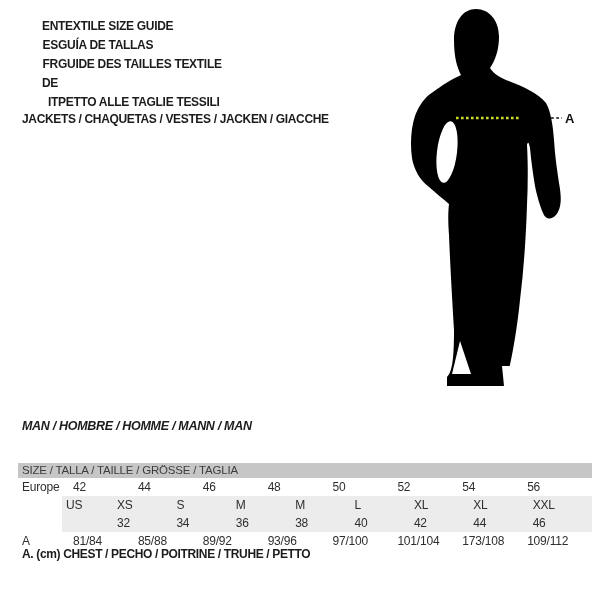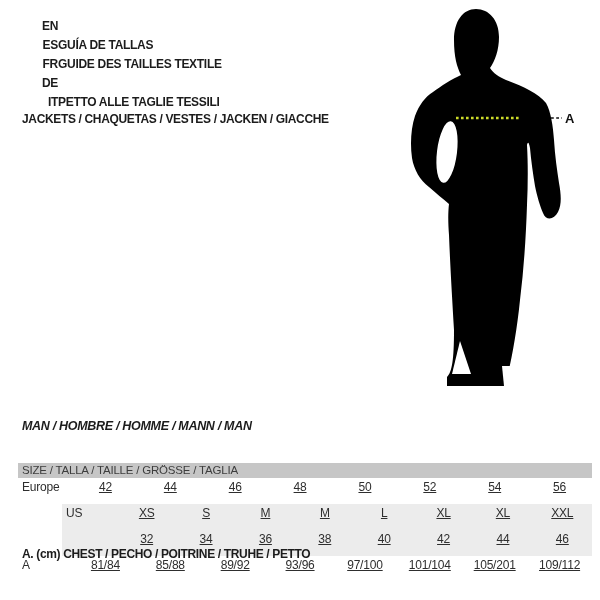--- a/index.html
+++ b/index.html
@@ -41,36 +41,37 @@
   .size-table{
     position:absolute;left:18px;top:447px;width:574px;
     font-size:12px;letter-spacing:-0.2px;color:#2e2e2e;
   }
   .thead{
     background:var(--header-bg);
     height:15px;line-height:15px;
     padding-left:4px;
     font-size:11.5px;color:#3d3d3d;margin-top:16px;
   }
-  .trow{display:flex;height:26px;line-height:18px;}
+  .trow{display:flex;height:18px;line-height:18px;}
   .trow.shade{background:var(--row-shade);margin-left:44px;}
   .tlabel{flex:0 0 55px;padding-left:4px;text-align:left;}
-  .tcell{flex:1 1 0;text-align:center;text-decoration:underline;}
+  .tcell{flex:1 1 0;}
   
   .footnote{
     position:absolute;left:22px;top:547px;
     font-size:12px;font-weight:bold;letter-spacing:-0.35px;line-height:14px;
   }
 </style>
 </head>
 <body>
 
 <div class="lang-block">
   <div class="lang-row">
     <span class="lang-code">EN</span>
+    <span class="lang-label">TEXTILE SIZE GUIDE</span>
   </div>
   <div class="lang-row">
     <span class="lang-code">ES</span>
     <span class="lang-label">GUÍA DE TALLAS</span>
   </div>
   <div class="lang-row">
     <span class="lang-code">FR</span>
     <span class="lang-label">GUIDE DES TAILLES TEXTILE</span>
   </div>
   <div class="lang-row">
@@ -169,18 +170,18 @@
   </div>
 
   <div class="trow">
     <span class="tlabel">A</span>
     <span class="tcell">81/84</span>
     <span class="tcell">85/88</span>
     <span class="tcell">89/92</span>
     <span class="tcell">93/96</span>
     <span class="tcell">97/100</span>
     <span class="tcell">101/104</span>
-    <span class="tcell">105/201</span>
+    <span class="tcell">173/108</span>
     <span class="tcell">109/112</span>
   </div>
 </div>
 
 <div class="footnote">A. (cm) CHEST / PECHO / POITRINE / TRUHE / PETTO</div>
 
 </body></html>

